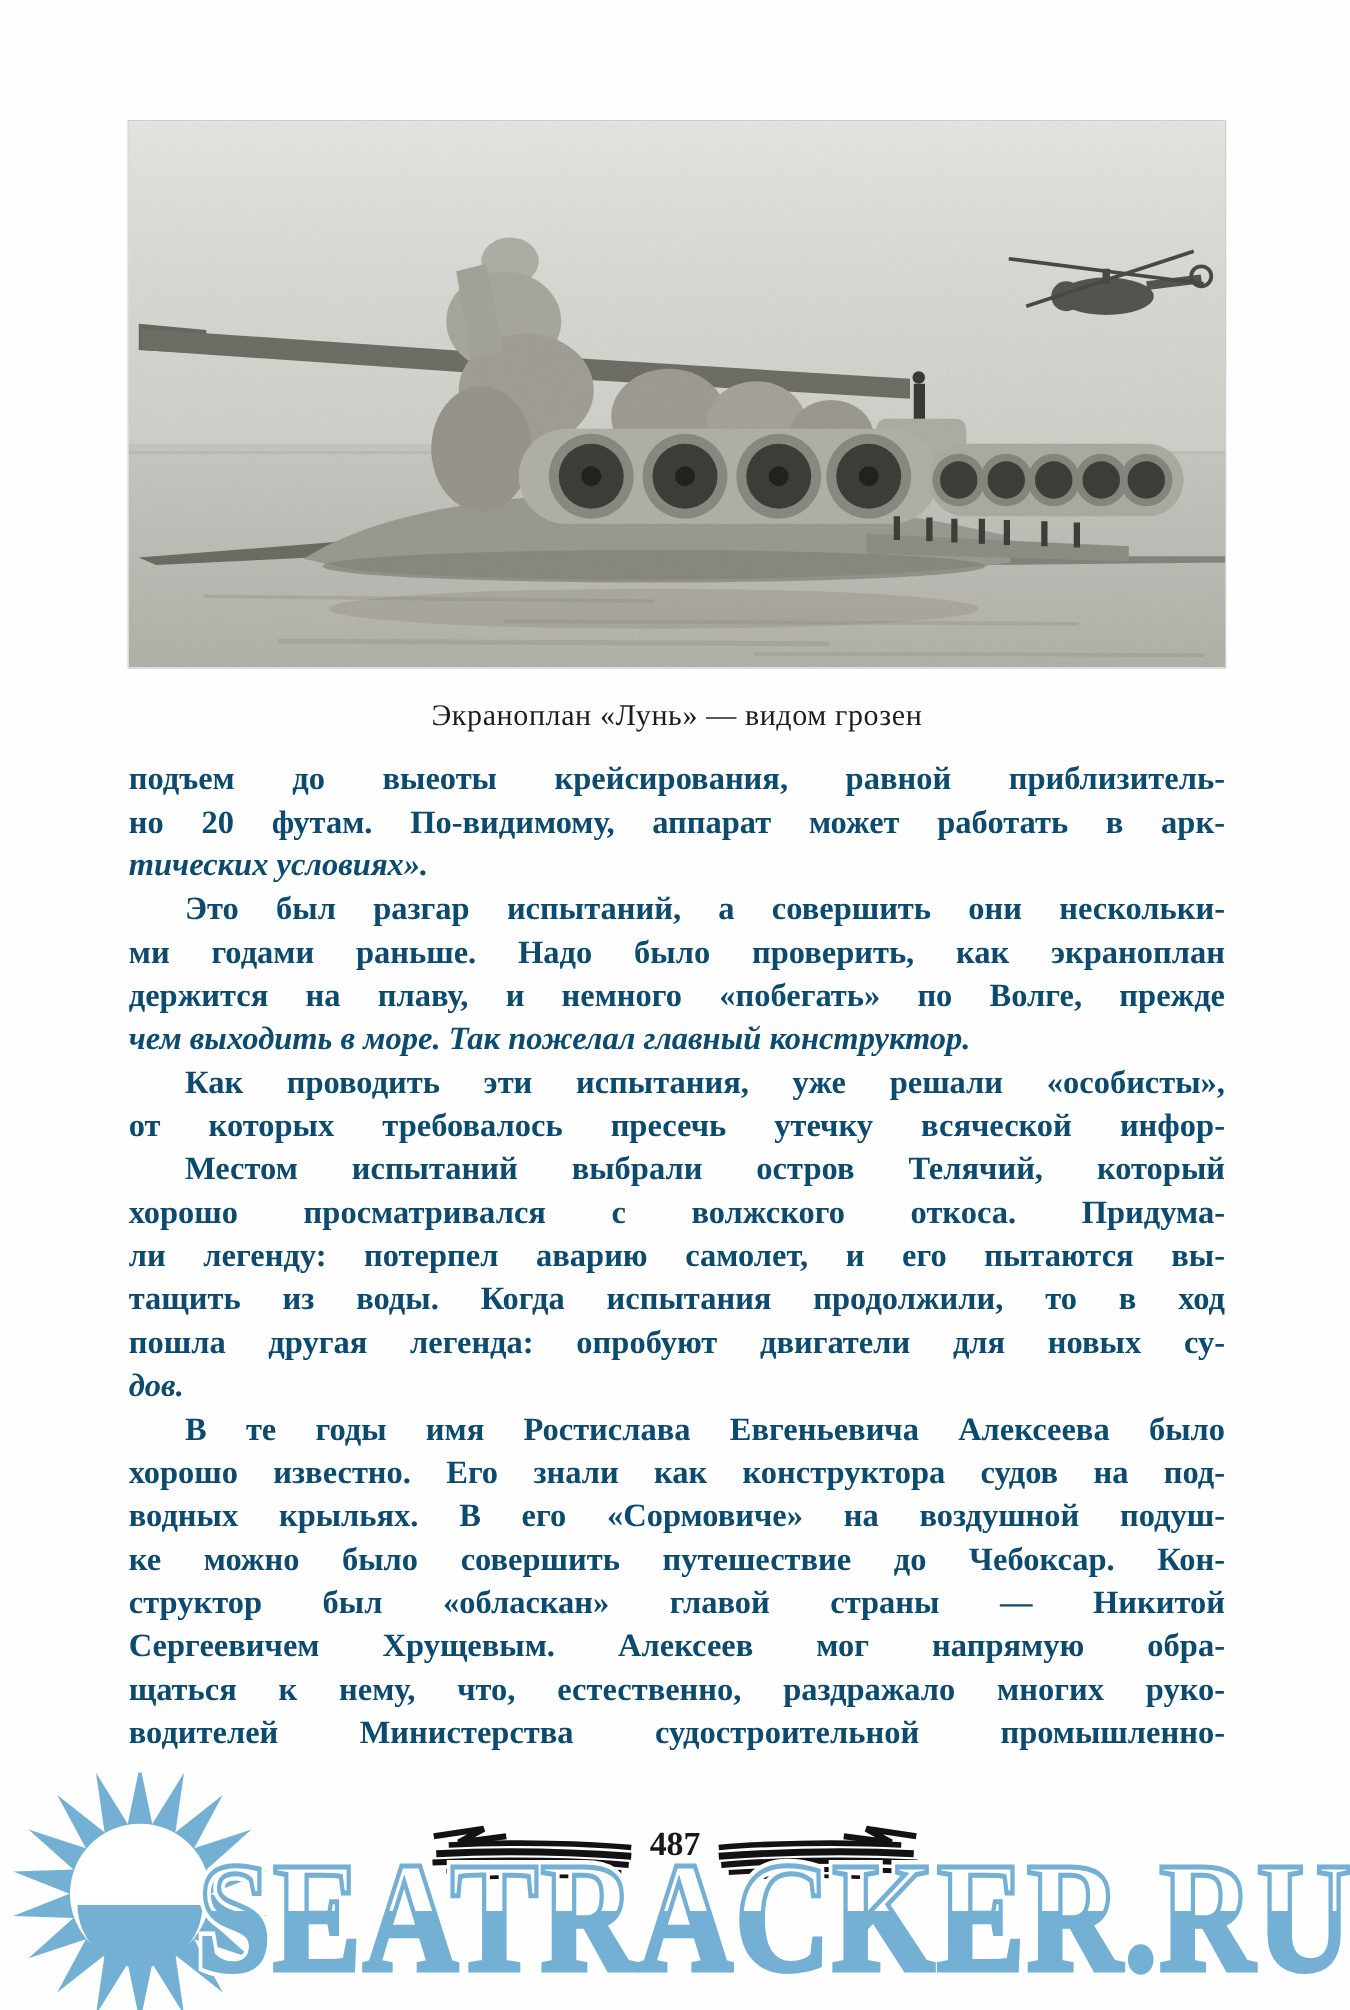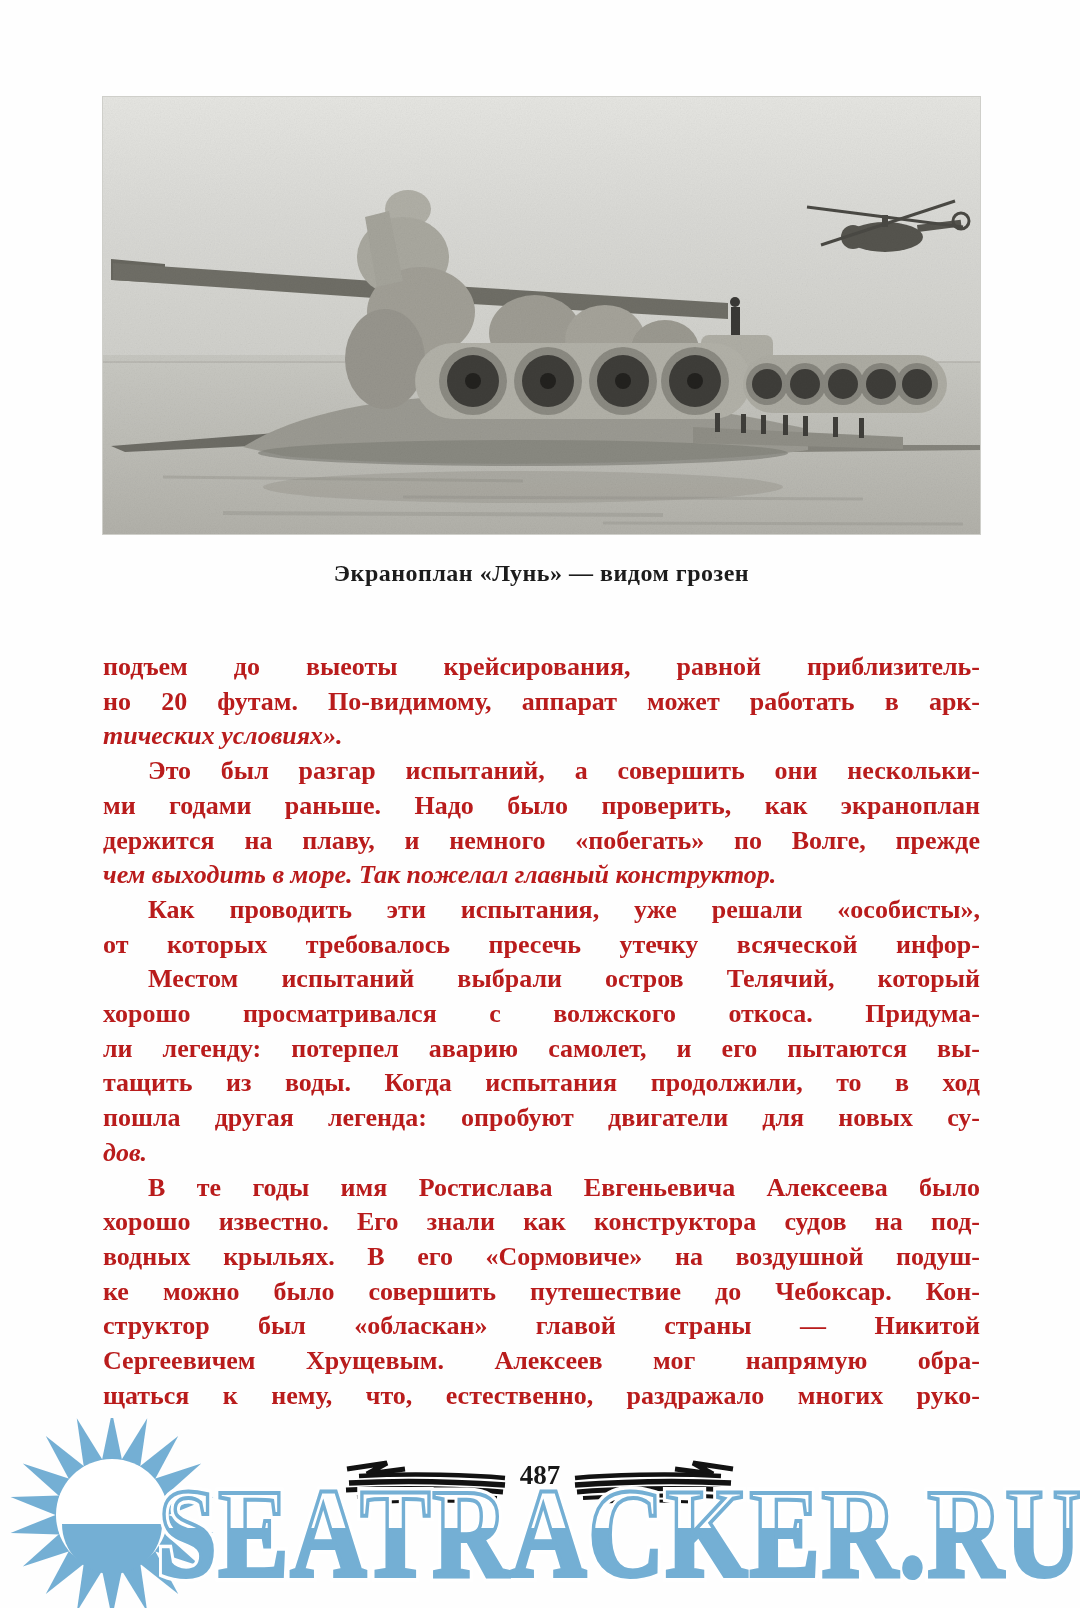--- a/index.html
+++ b/index.html
@@ -8,26 +8,26 @@
     position:relative; overflow:hidden; background:#fefefe;
     font-family:"Liberation Serif","DejaVu Serif",serif; color:#161616;
   }
   .photo-wrap {
     position:absolute; left:103px; top:97px; width:877px; height:437px;
     outline:1px solid #cfcfca;
   }
   .photo-wrap svg { display:block; width:100%; height:100%; }
   .caption {
     position:absolute; left:103px; top:560px; width:877px;
-    text-align:center; font-weight:bold; font-size:24px; letter-spacing:.5px;
+    text-align:center; font-weight:normal; font-size:24px; letter-spacing:.5px;
     color:#1c1c1c;
   }
   .body-text {
     position:absolute; left:103px; top:606px; width:877px;
-    font-weight:bold; font-size:26px; line-height:34.7px; color:#b91c1c;margin-top:44px;
+    font-weight:bold; font-size:26px; line-height:34.7px; color:#0c4a6e;
   }
   .line { text-align:justify; text-align-last:justify; white-space:normal; }
   .line.last { text-align-last:left;font-style:italic; }
   .line.indent { text-indent:45px; }
   .footer {
     position:absolute; left:0; top:1460px; width:1080px; height:46px;
     display:flex; align-items:flex-start; justify-content:center; gap:10px;
   }
   .pagenum { font-weight:bold; font-size:27px; color:#181818; padding:0 2px; }
   .ornament { display:block; }
@@ -177,20 +177,21 @@
     <div class="line">тащить из воды. Когда испытания продолжили, то в ход</div>
     <div class="line">пошла другая легенда: опробуют двигатели для новых су-</div>
     <div class="line last">дов.</div>
     <div class="line indent">В те годы имя Ростислава Евгеньевича Алексеева было</div>
     <div class="line">хорошо известно. Его знали как конструктора судов на под-</div>
     <div class="line">водных крыльях. В его «Сормовиче» на воздушной подуш-</div>
     <div class="line">ке можно было совершить путешествие до Чебоксар. Кон-</div>
     <div class="line">структор был «обласкан» главой страны — Никитой</div>
     <div class="line">Сергеевичем Хрущевым. Алексеев мог напрямую обра-</div>
     <div class="line">щаться к нему, что, естественно, раздражало многих руко-</div>
+    <div class="line">водителей Министерства судостроительной промышленно-</div>
   </div>
 
 <div class="footer">
   <svg class="ornament" width="165" height="44" viewBox="0 0 165 44">
     <g stroke="#121212" fill="none">
       <path d="M4,9 L44,3 L24,14 L62,9" stroke-width="5"></path>
       <path d="M16,16 C70,13 130,15 162,18" stroke-width="4.5"></path>
       <path d="M6,23 C60,20 120,22 162,25" stroke-width="5.5"></path>
       <path d="M3,30 C64,27 126,29 160,32" stroke-width="5"></path>
       <path d="M14,37 C70,34 118,36 154,38" stroke-width="4"></path>

